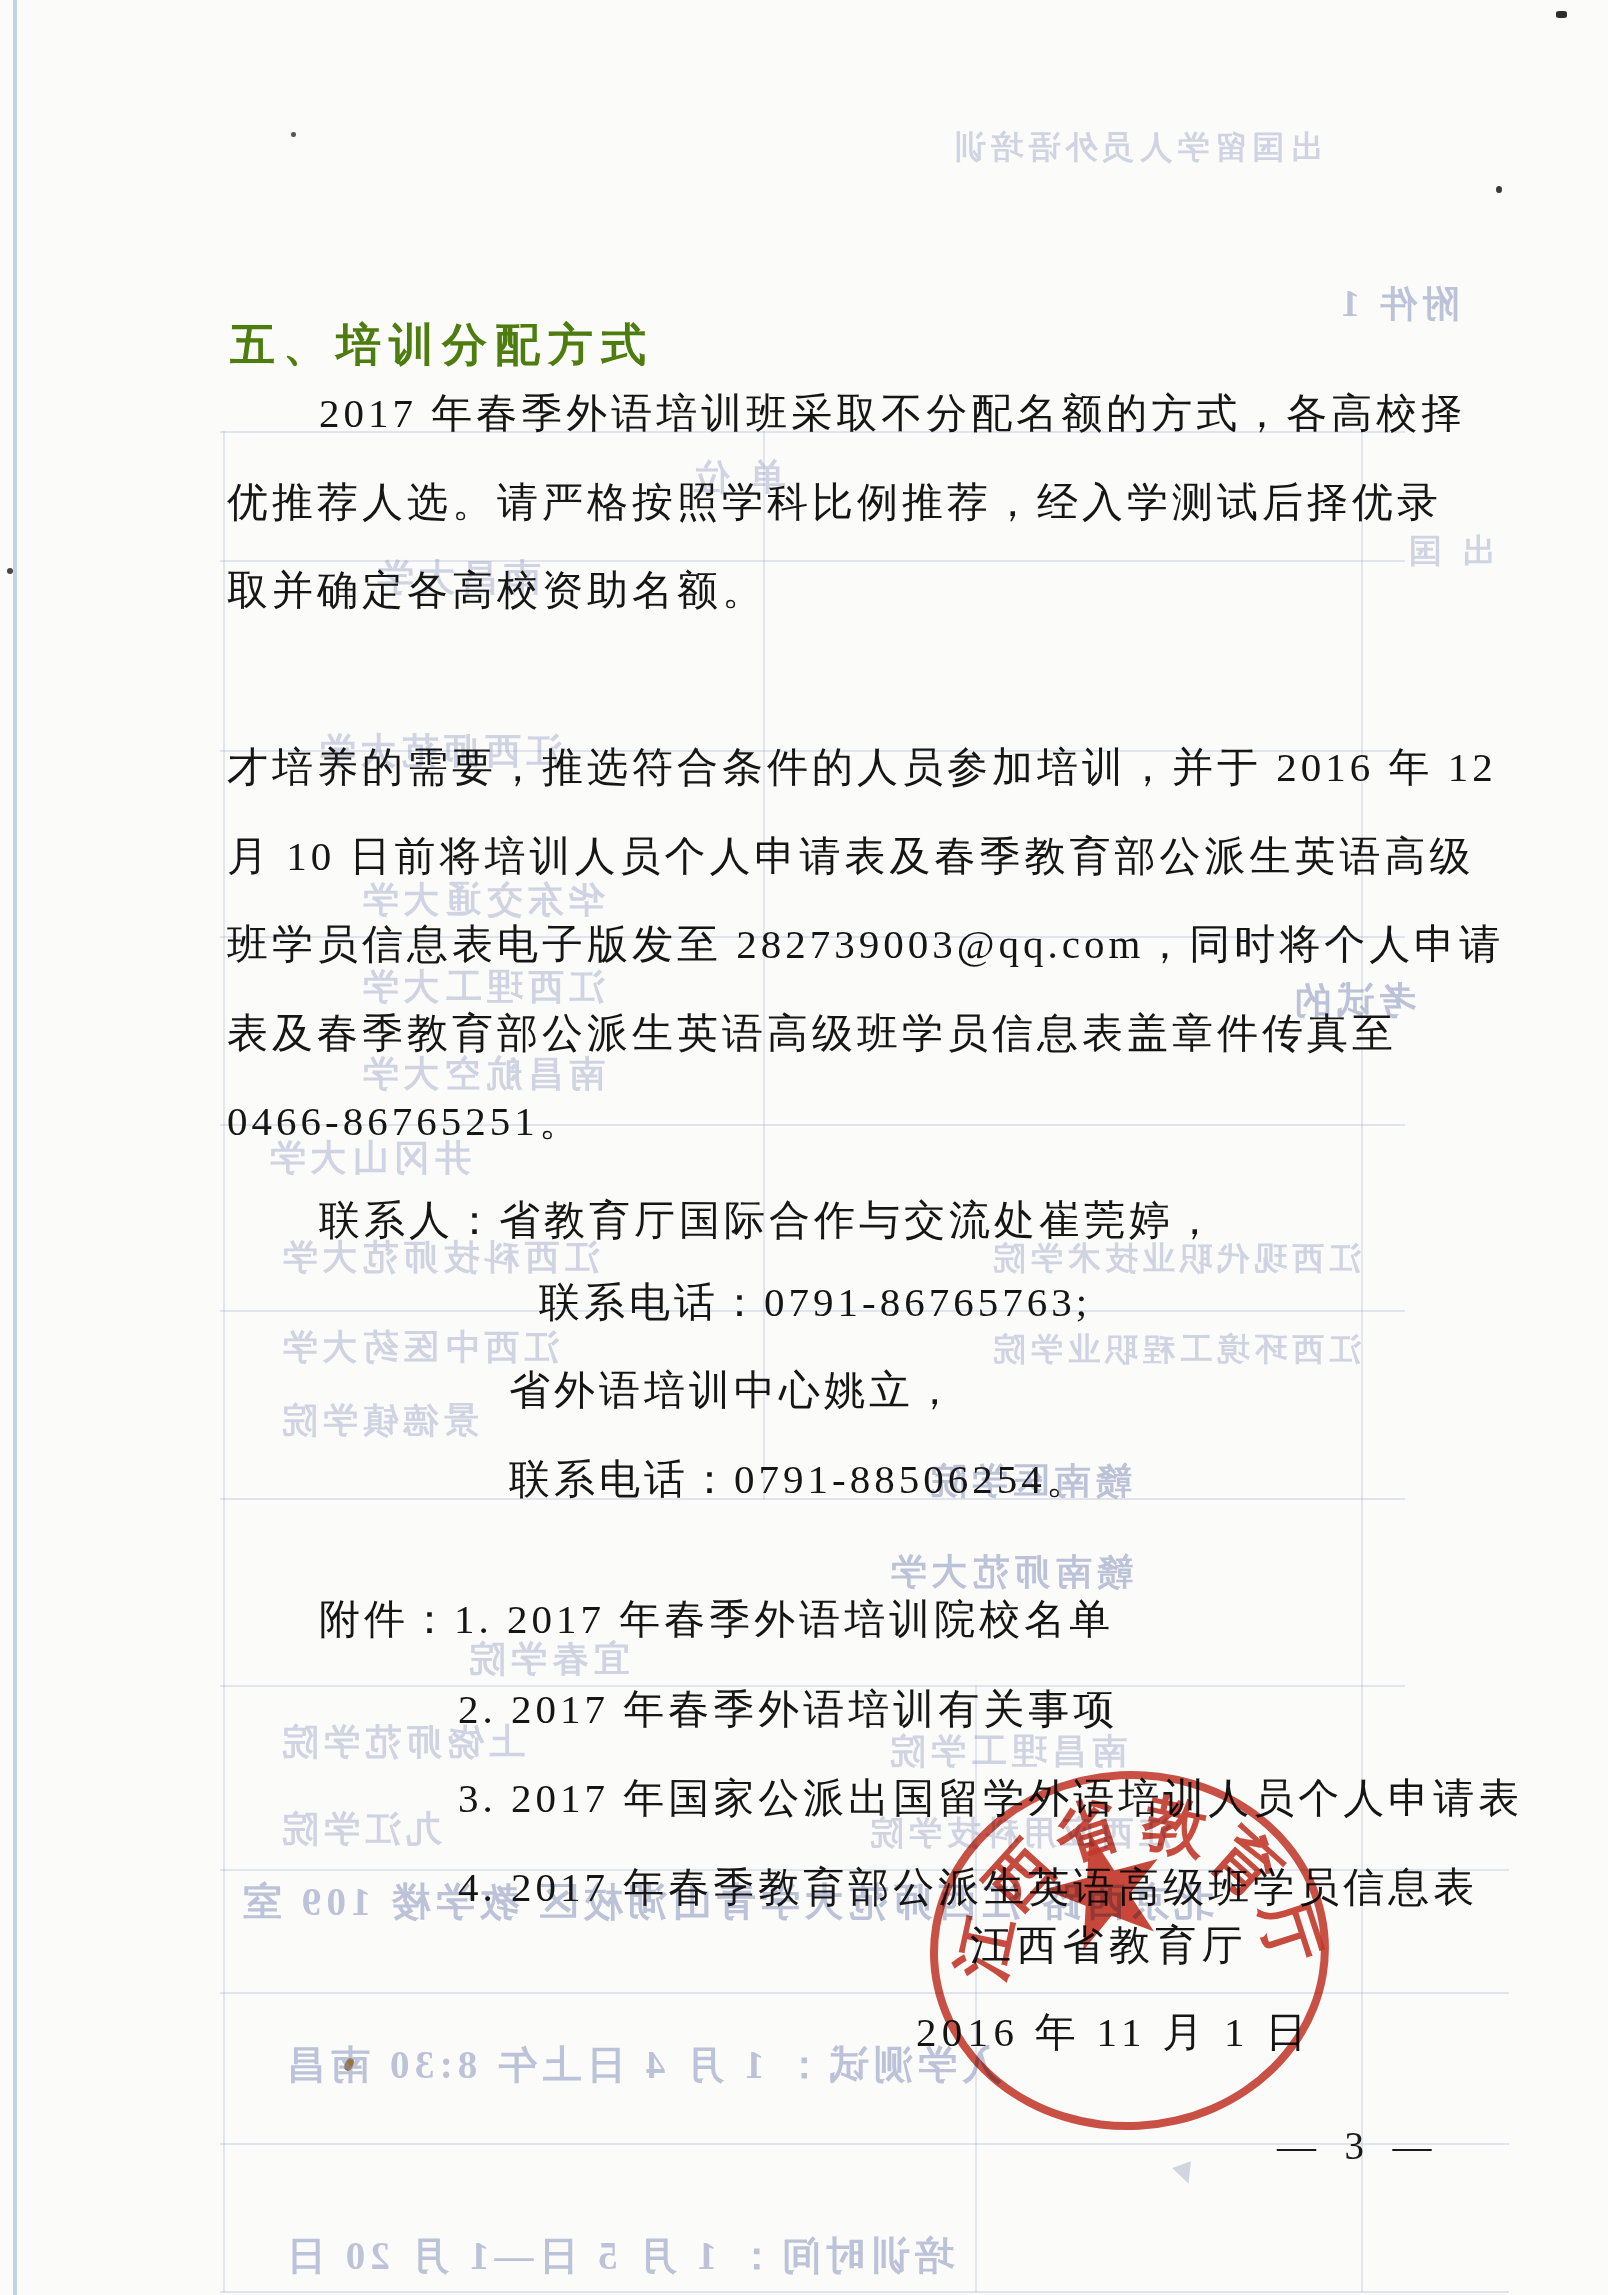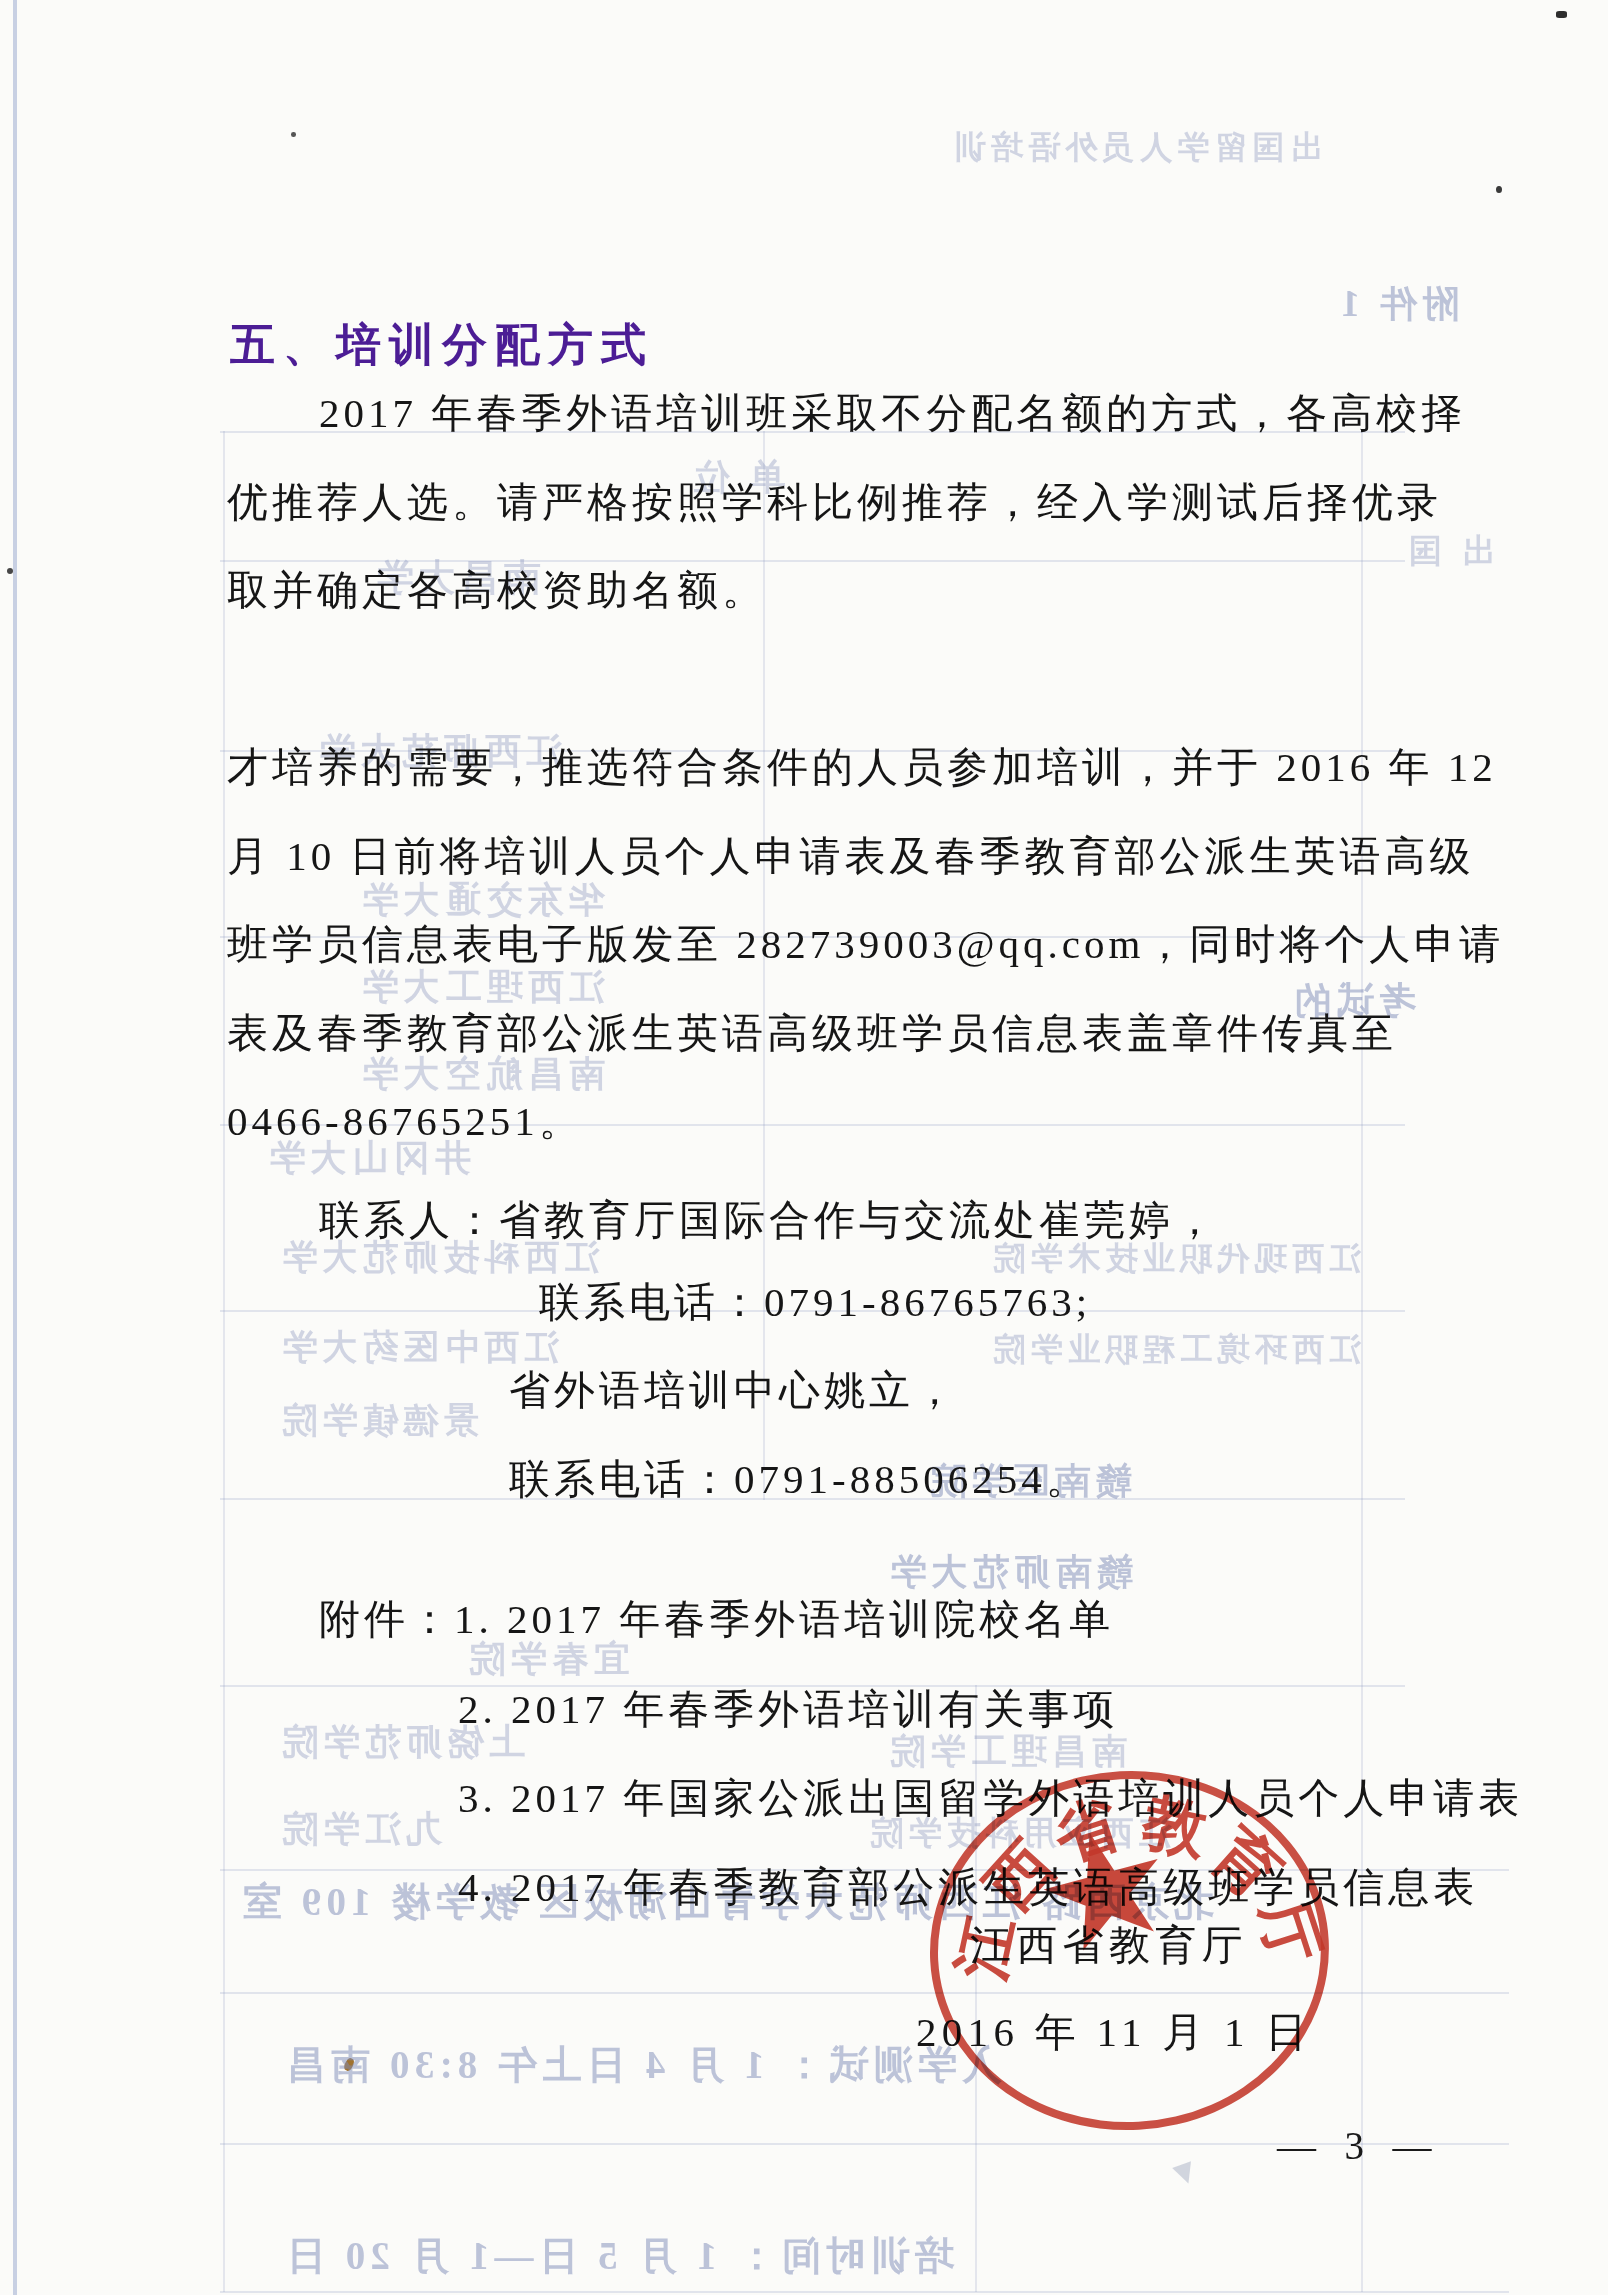--- a/index.html
+++ b/index.html
@@ -20,21 +20,21 @@
   .vline{position:absolute;width:2px;background:rgba(125,140,185,.18);}
   
   .bleed{
     position:absolute;color:#7f8cb8;opacity:.34;font-weight:bold;
     font-family:"Liberation Serif","DejaVu Serif",serif;
     transform:scaleX(-1);white-space:nowrap;letter-spacing:5.3px;
   }
   .bleed.strong{opacity:.5;}
   
   .heading{
-    position:absolute;margin:0;color:#4c1d95;font-weight:bold;
+    position:absolute;margin:0;color:#4d7c0f;font-weight:bold;
     font-family:"Liberation Sans","DejaVu Sans",sans-serif;
     font-size:45px;letter-spacing:8px;white-space:nowrap;
   }
   .bodyline{
     position:absolute;color:#161616;font-size:41px;letter-spacing:4px;
     white-space:nowrap;line-height:48px;
   }
   .sig{position:absolute;color:#161616;font-size:41px;letter-spacing:5.3px;white-space:nowrap;}
   .pagenum{position:absolute;color:#1a1a1a;font-size:39px;letter-spacing:9.4px;white-space:nowrap;}
   

